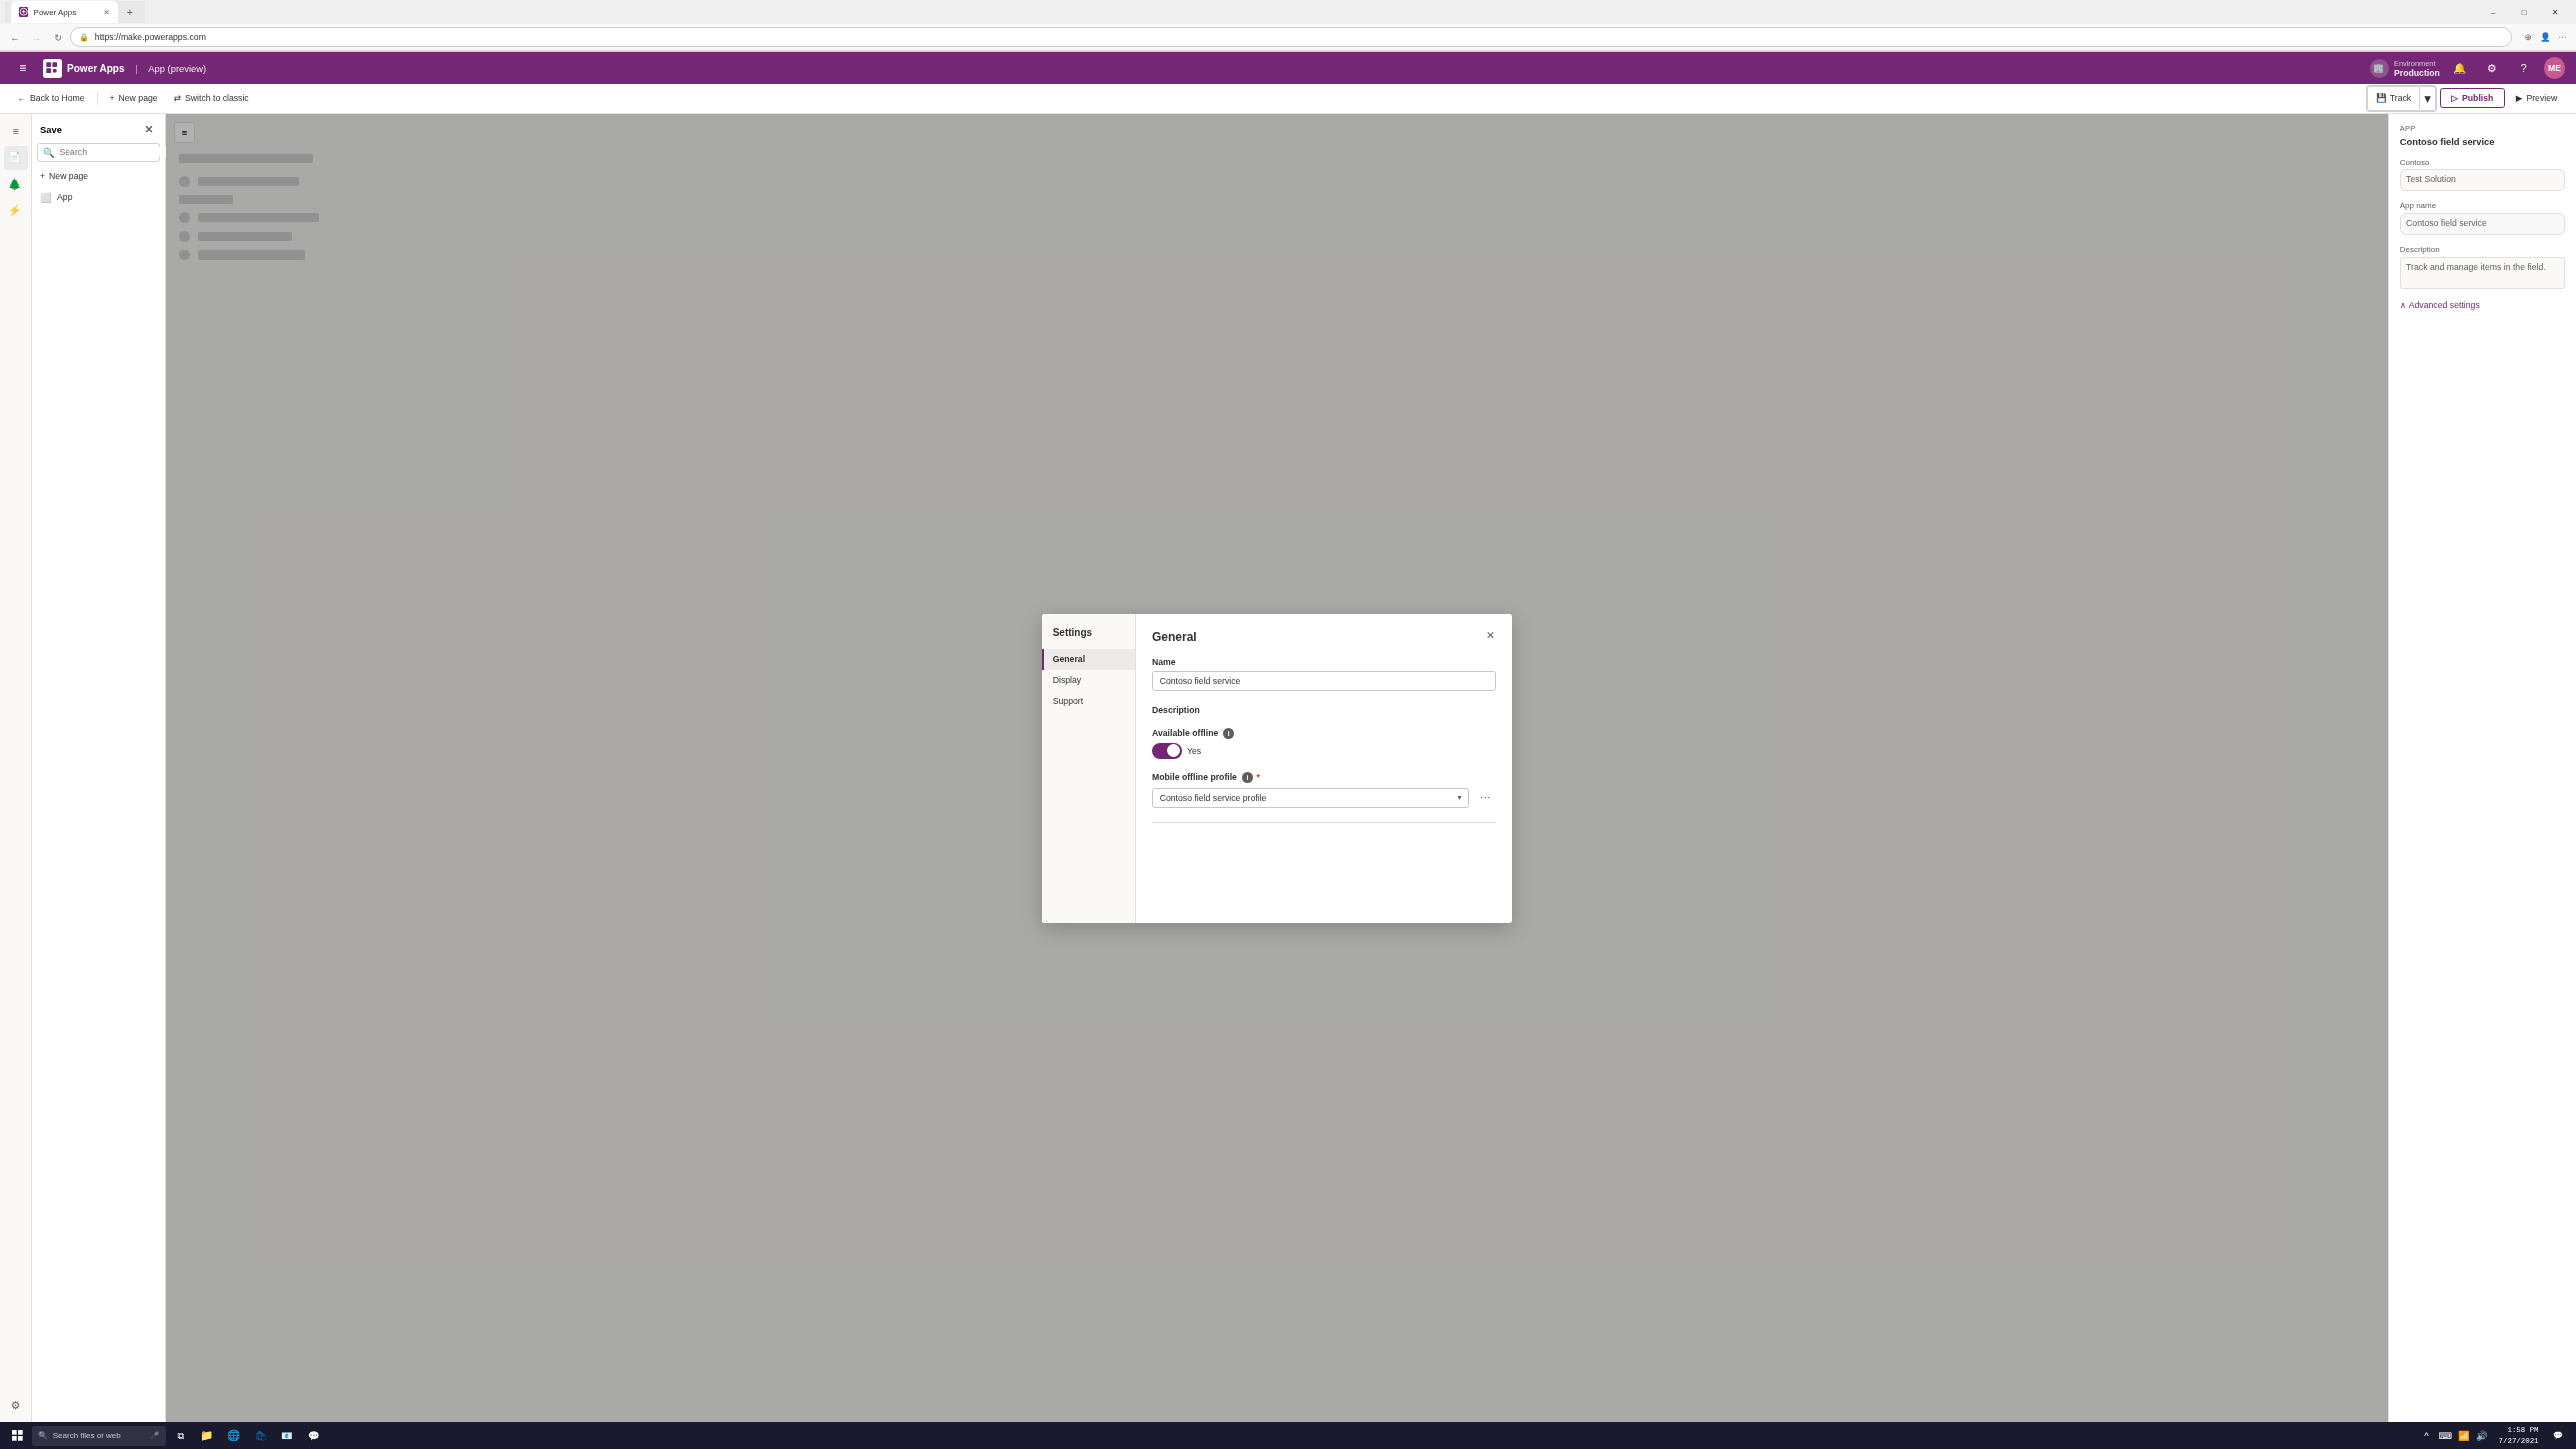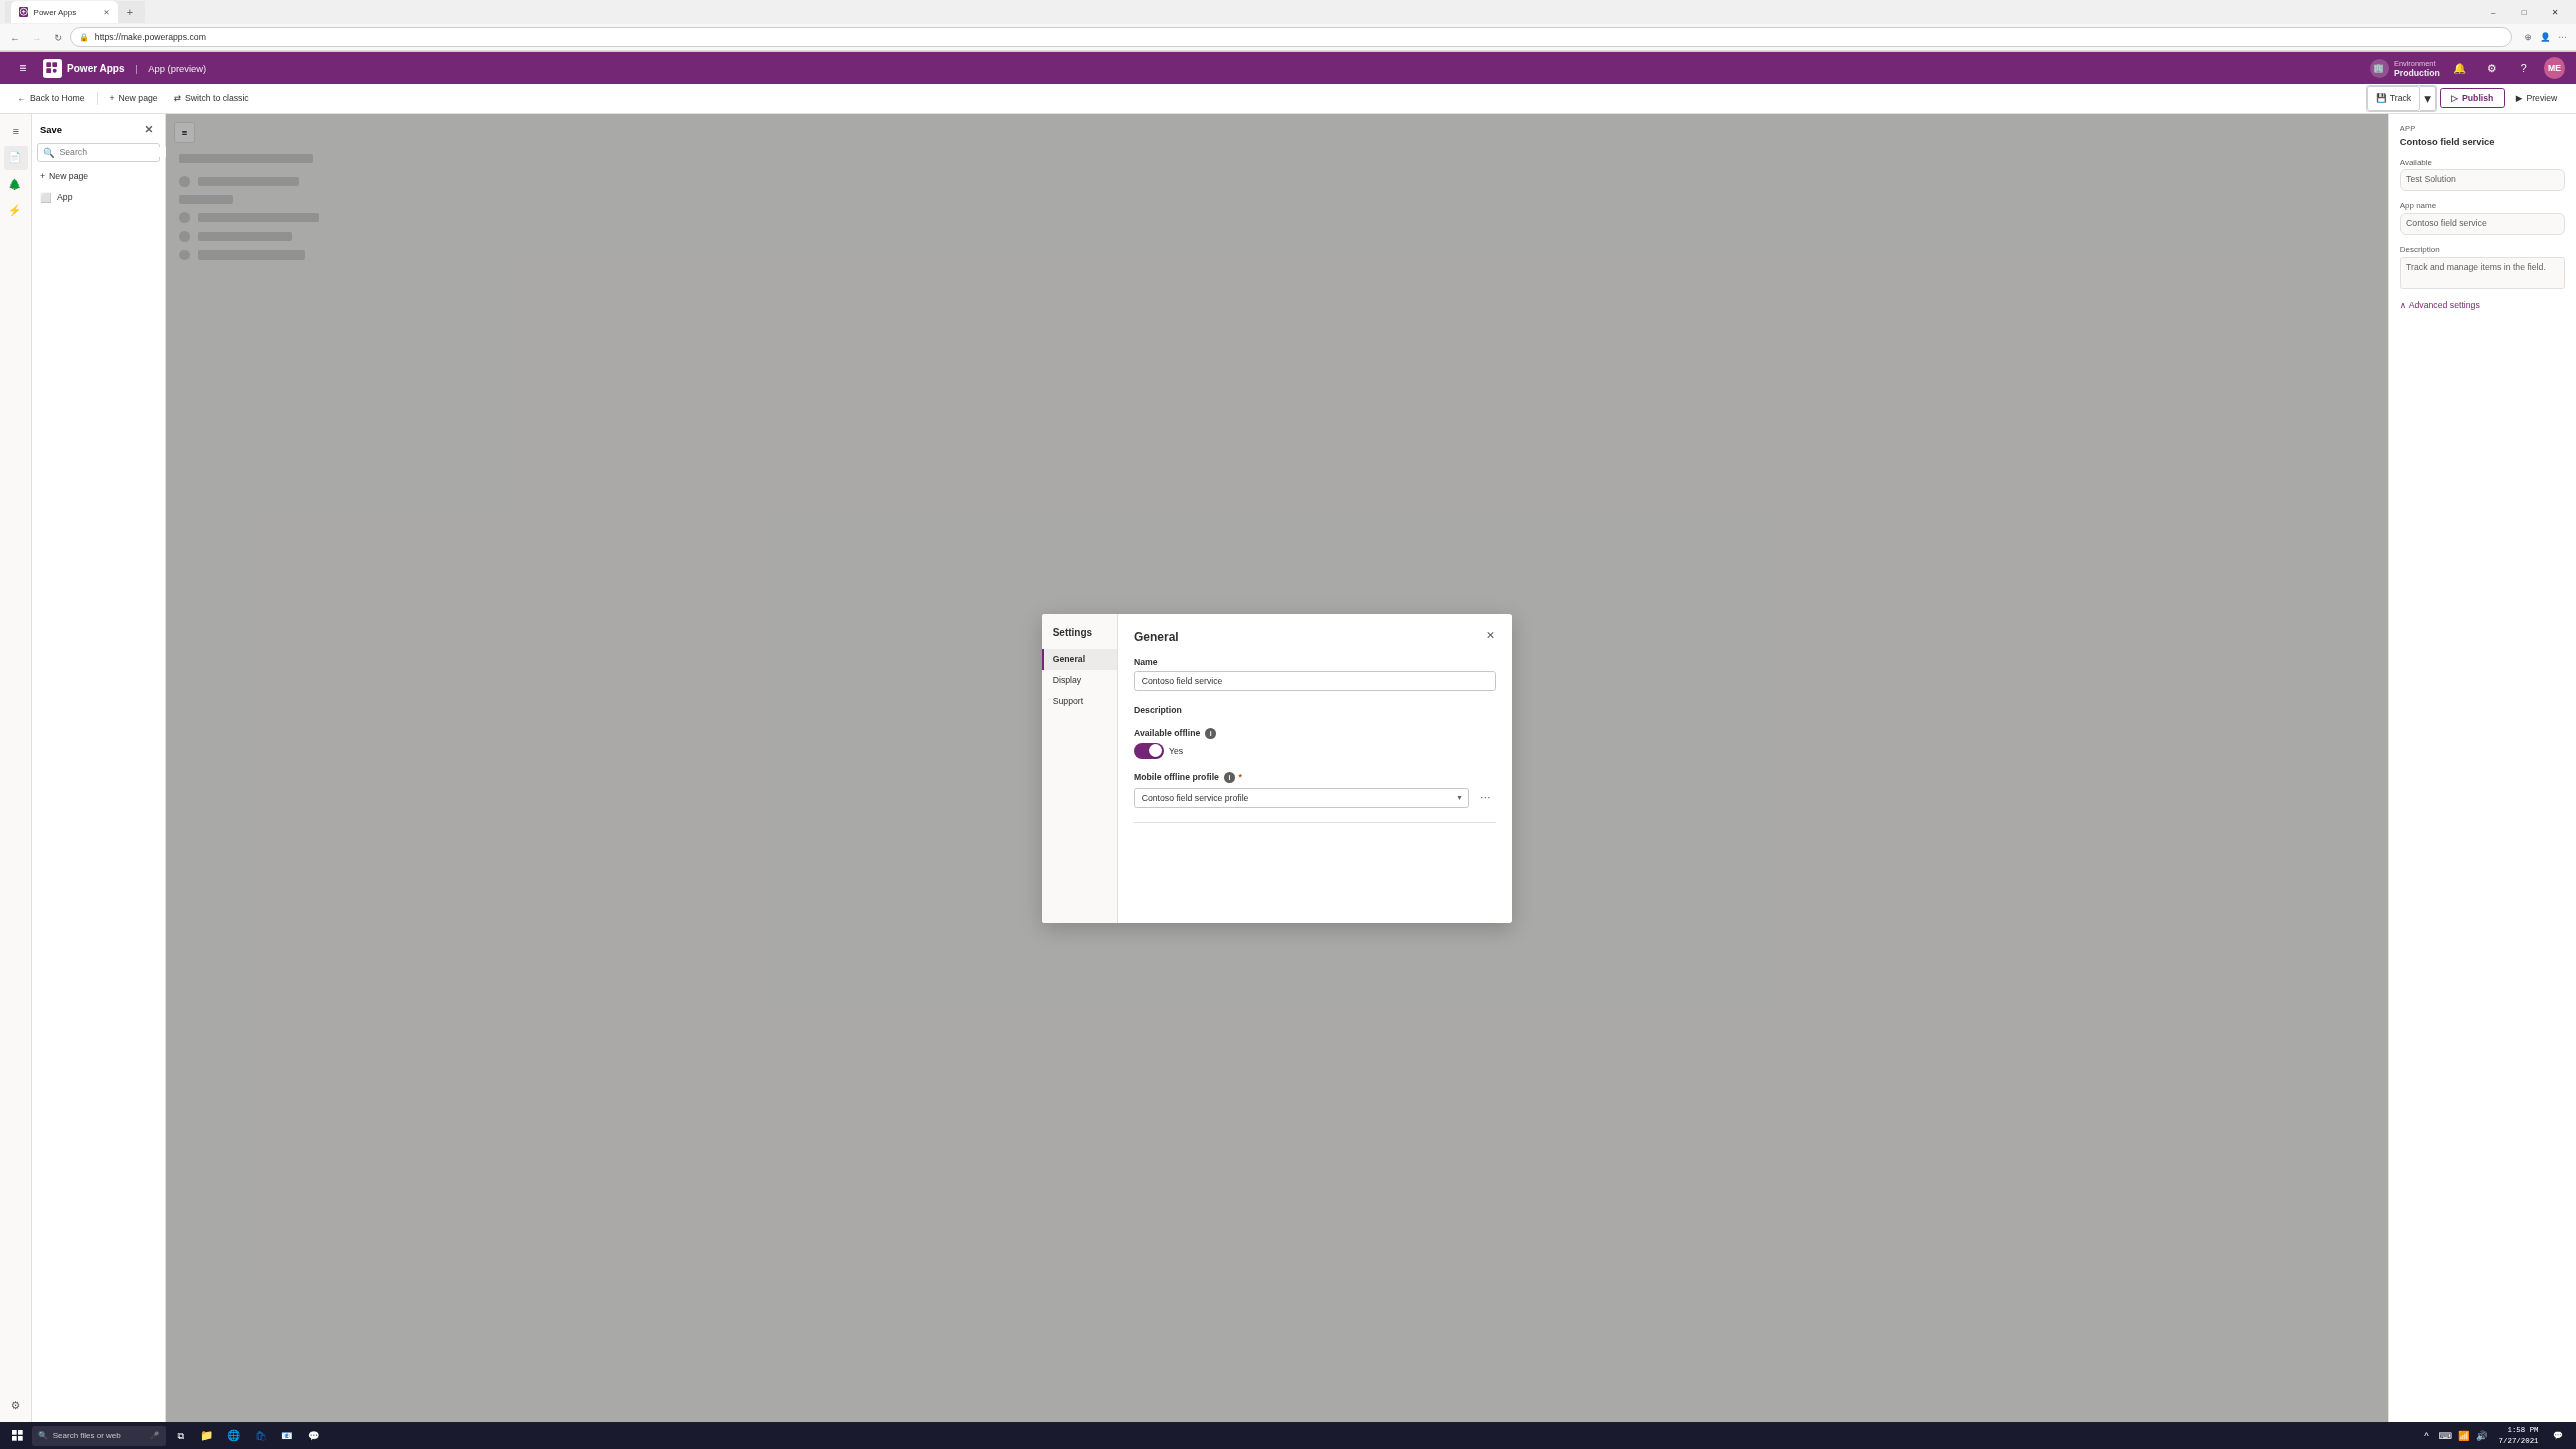--- a/index.html
+++ b/index.html
@@ -497,21 +497,21 @@
     .settings-modal {
       background: white;
       border-radius: 2.7px;
       box-shadow: 0 5.4px 21.5px rgba(0,0,0,0.2);
       display: flex;
       width: 470px;
       min-height: 309px;
       overflow: hidden;
     }
     .settings-sidebar {
-      width: 76px;
+      width: 94px;
       background: #faf9f8;
       border-right: 0.7px solid #e0e0e0;
       padding: 13.4px 0;
     }
     .settings-title-area {
       padding: 0 10.7px 10.7px 10.7px;
       font-size: 10px;
       font-weight: 600;
       color: #323130;
     }
@@ -994,21 +994,21 @@
       </div>
     </div>
   </div>
 
   <div class="right-panel">
     <div class="right-panel-section">
       <div class="right-panel-label">App</div>
       <div class="right-panel-value">Contoso field service</div>
     </div>
     <div class="right-panel-section">
-      <div class="right-panel-field-label">Available</div>
+      <div class="right-panel-field-label">Contoso</div>
       <div class="right-panel-field-value">Test Solution</div>
     </div>
     <div class="right-panel-section">
       <div class="right-panel-field-label">App name</div>
       <div class="right-panel-field-value">Contoso field service</div>
     </div>
     <div class="right-panel-section">
       <div class="right-panel-field-label">Description</div>
       <div class="right-panel-desc">Track and manage items in the field.</div>
     </div>

